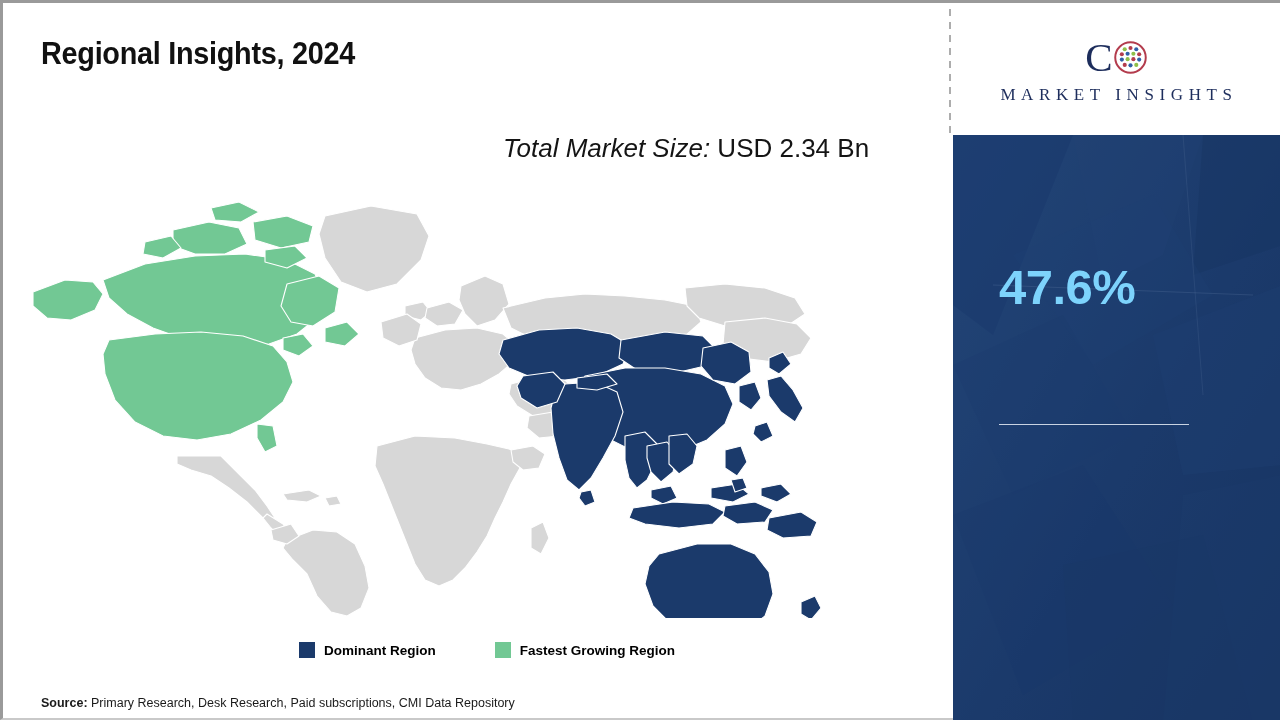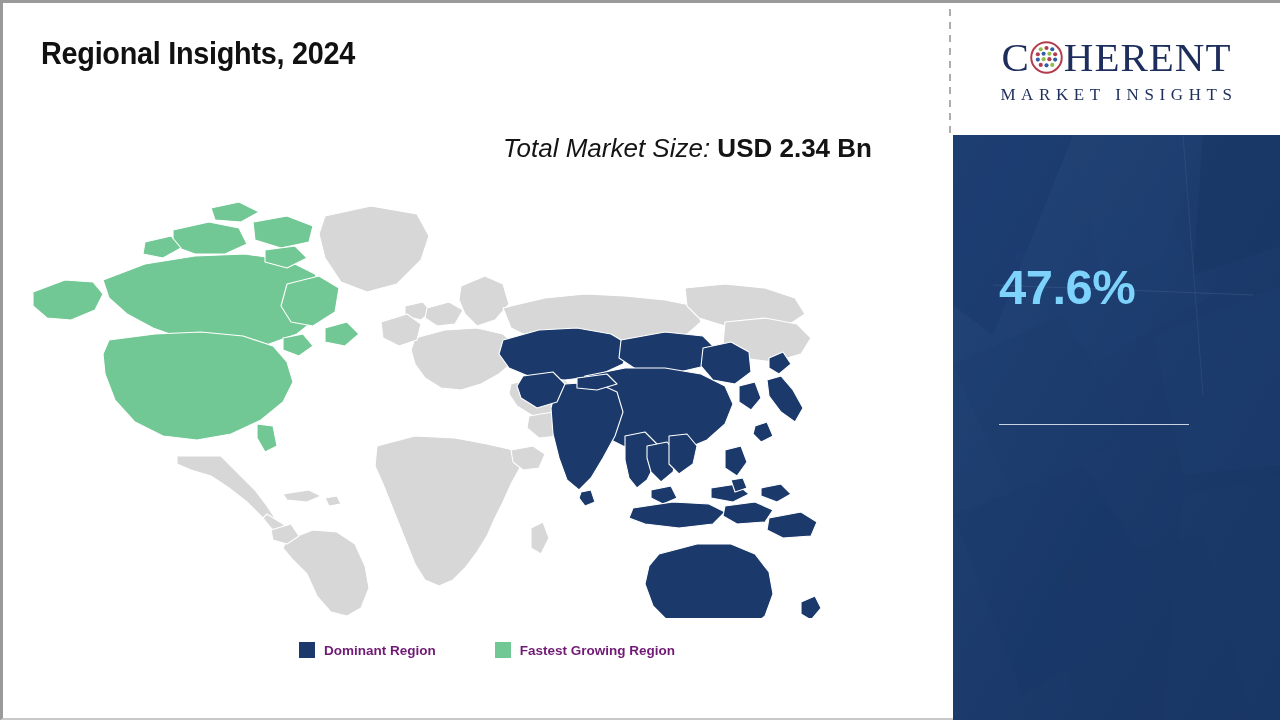--- a/index.html
+++ b/index.html
@@ -31,34 +31,34 @@
     letter-spacing:-0.3px;
     font-family:"Liberation Sans","DejaVu Sans",sans-serif;
     transform:scaleX(0.93); transform-origin:left center;
     white-space:nowrap;
   }
   #market-size {
     position:absolute; left:500px; top:126px; width:392px;
     font-size:26px; color:#141414; line-height:1.47;
   }
   #market-size .label { font-weight:400;font-style:italic; }
-  #market-size .value { font-weight:bold;margin-top:20px; }
+  #market-size .value { font-weight:normal;margin-top:20px; }
 
   
   #map-wrap {
     position:absolute; left:22px; top:185px;
     width:800px; height:430px;
   }
   #map-wrap svg { width:100%; height:100%; display:block; }
 
   
   #legend {
     position:absolute; left:296px; top:639px;
     display:flex; align-items:center; gap:59px;
-    font-size:13.5px; font-weight:bold; color:#701a75;
+    font-size:13.5px; font-weight:bold; color:#000000;
   }
   .legend-item { display:flex; align-items:center; gap:9px; }
   .swatch { width:16px; height:16px; display:block; }
 
   
   #source {
     position:absolute; left:38px; top:693px;
     font-size:12.5px; color:#1a1a1a;
     font-family:"Liberation Sans","DejaVu Sans",sans-serif;
   }
@@ -252,20 +252,23 @@
       <div class="legend-item">
         <span class="swatch" style="background:#1b3a6b"></span>
         <span>Dominant Region</span>
       </div>
       <div class="legend-item">
         <span class="swatch" style="background:#72c894"></span>
         <span>Fastest Growing Region</span>
       </div>
     </div>
 
+    <div id="source">
+      <span class="src-label">Source:</span><span> Primary Research, Desk Research, Paid subscriptions, CMI Data Repository</span>
+    </div>
   </div>
 
   <div id="divider"></div>
 
   <div id="logo-box">
     <div id="logo-main">
       <span>C</span>
       <svg id="logo-globe" viewBox="0 0 40 40">
         <circle cx="20" cy="20" r="18.5" fill="none" stroke="#b33c4d" stroke-width="2.4"></circle>
         <g>
@@ -278,21 +281,20 @@
             <circle cx="30.5" cy="16" r="2.5" fill="#b33c4d"></circle>
           <circle cx="9.5" cy="22.5" r="2.5" fill="#2f5fa8"></circle>
             <circle cx="16.5" cy="22" r="2.5" fill="#8fbf4a"></circle>
             <circle cx="23.5" cy="22" r="2.5" fill="#b33c4d"></circle>
             <circle cx="30.5" cy="22.5" r="2.5" fill="#2f5fa8"></circle>
           <circle cx="13" cy="29" r="2.5" fill="#b33c4d"></circle>
             <circle cx="20" cy="29.5" r="2.5" fill="#2f5fa8"></circle>
             <circle cx="27" cy="29" r="2.5" fill="#8fbf4a"></circle>
         </g>
       </svg>
-      <span>HERENT</span>
     </div>
     <div id="logo-sub">MARKET INSIGHTS</div>
   </div>
 
   <div id="navy-panel">
     <div id="navy-tex">
       <svg viewBox="0 0 330 588" preserveAspectRatio="none">
         <defs>
           <linearGradient id="g1" x1="0" y1="0" x2="1" y2="1">
             <stop offset="0%" stop-color="#2a4f82"></stop>

